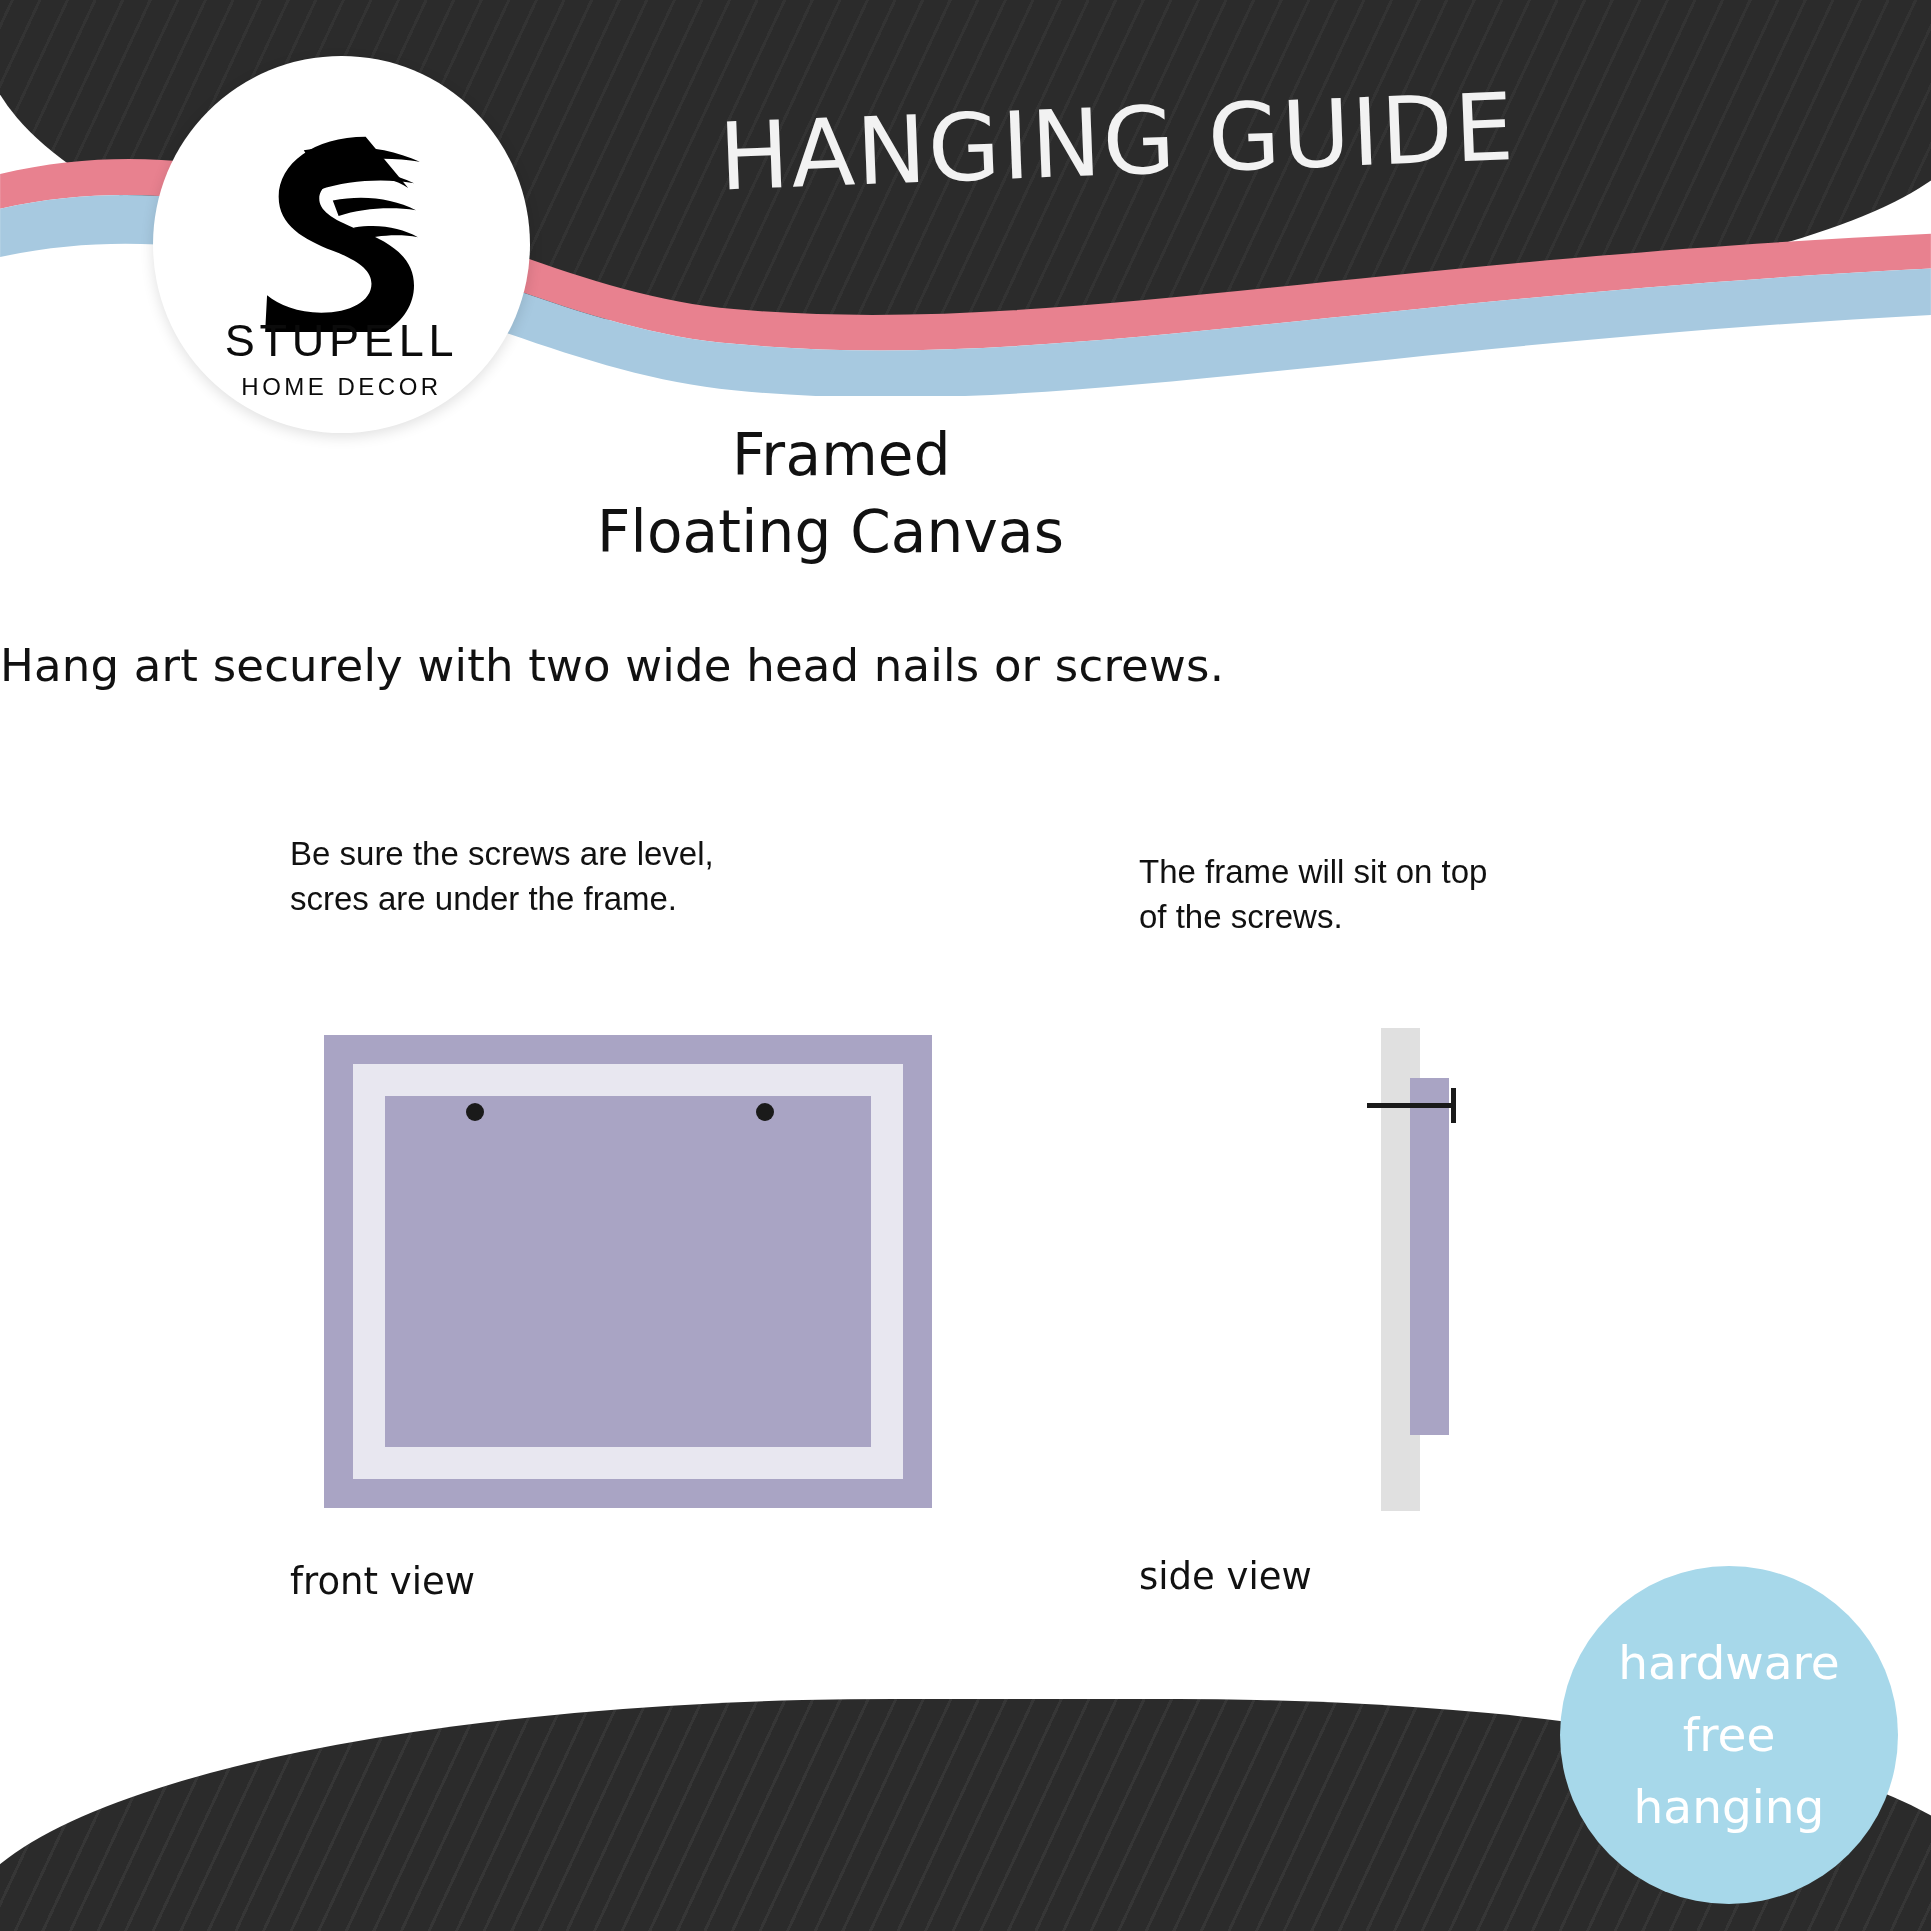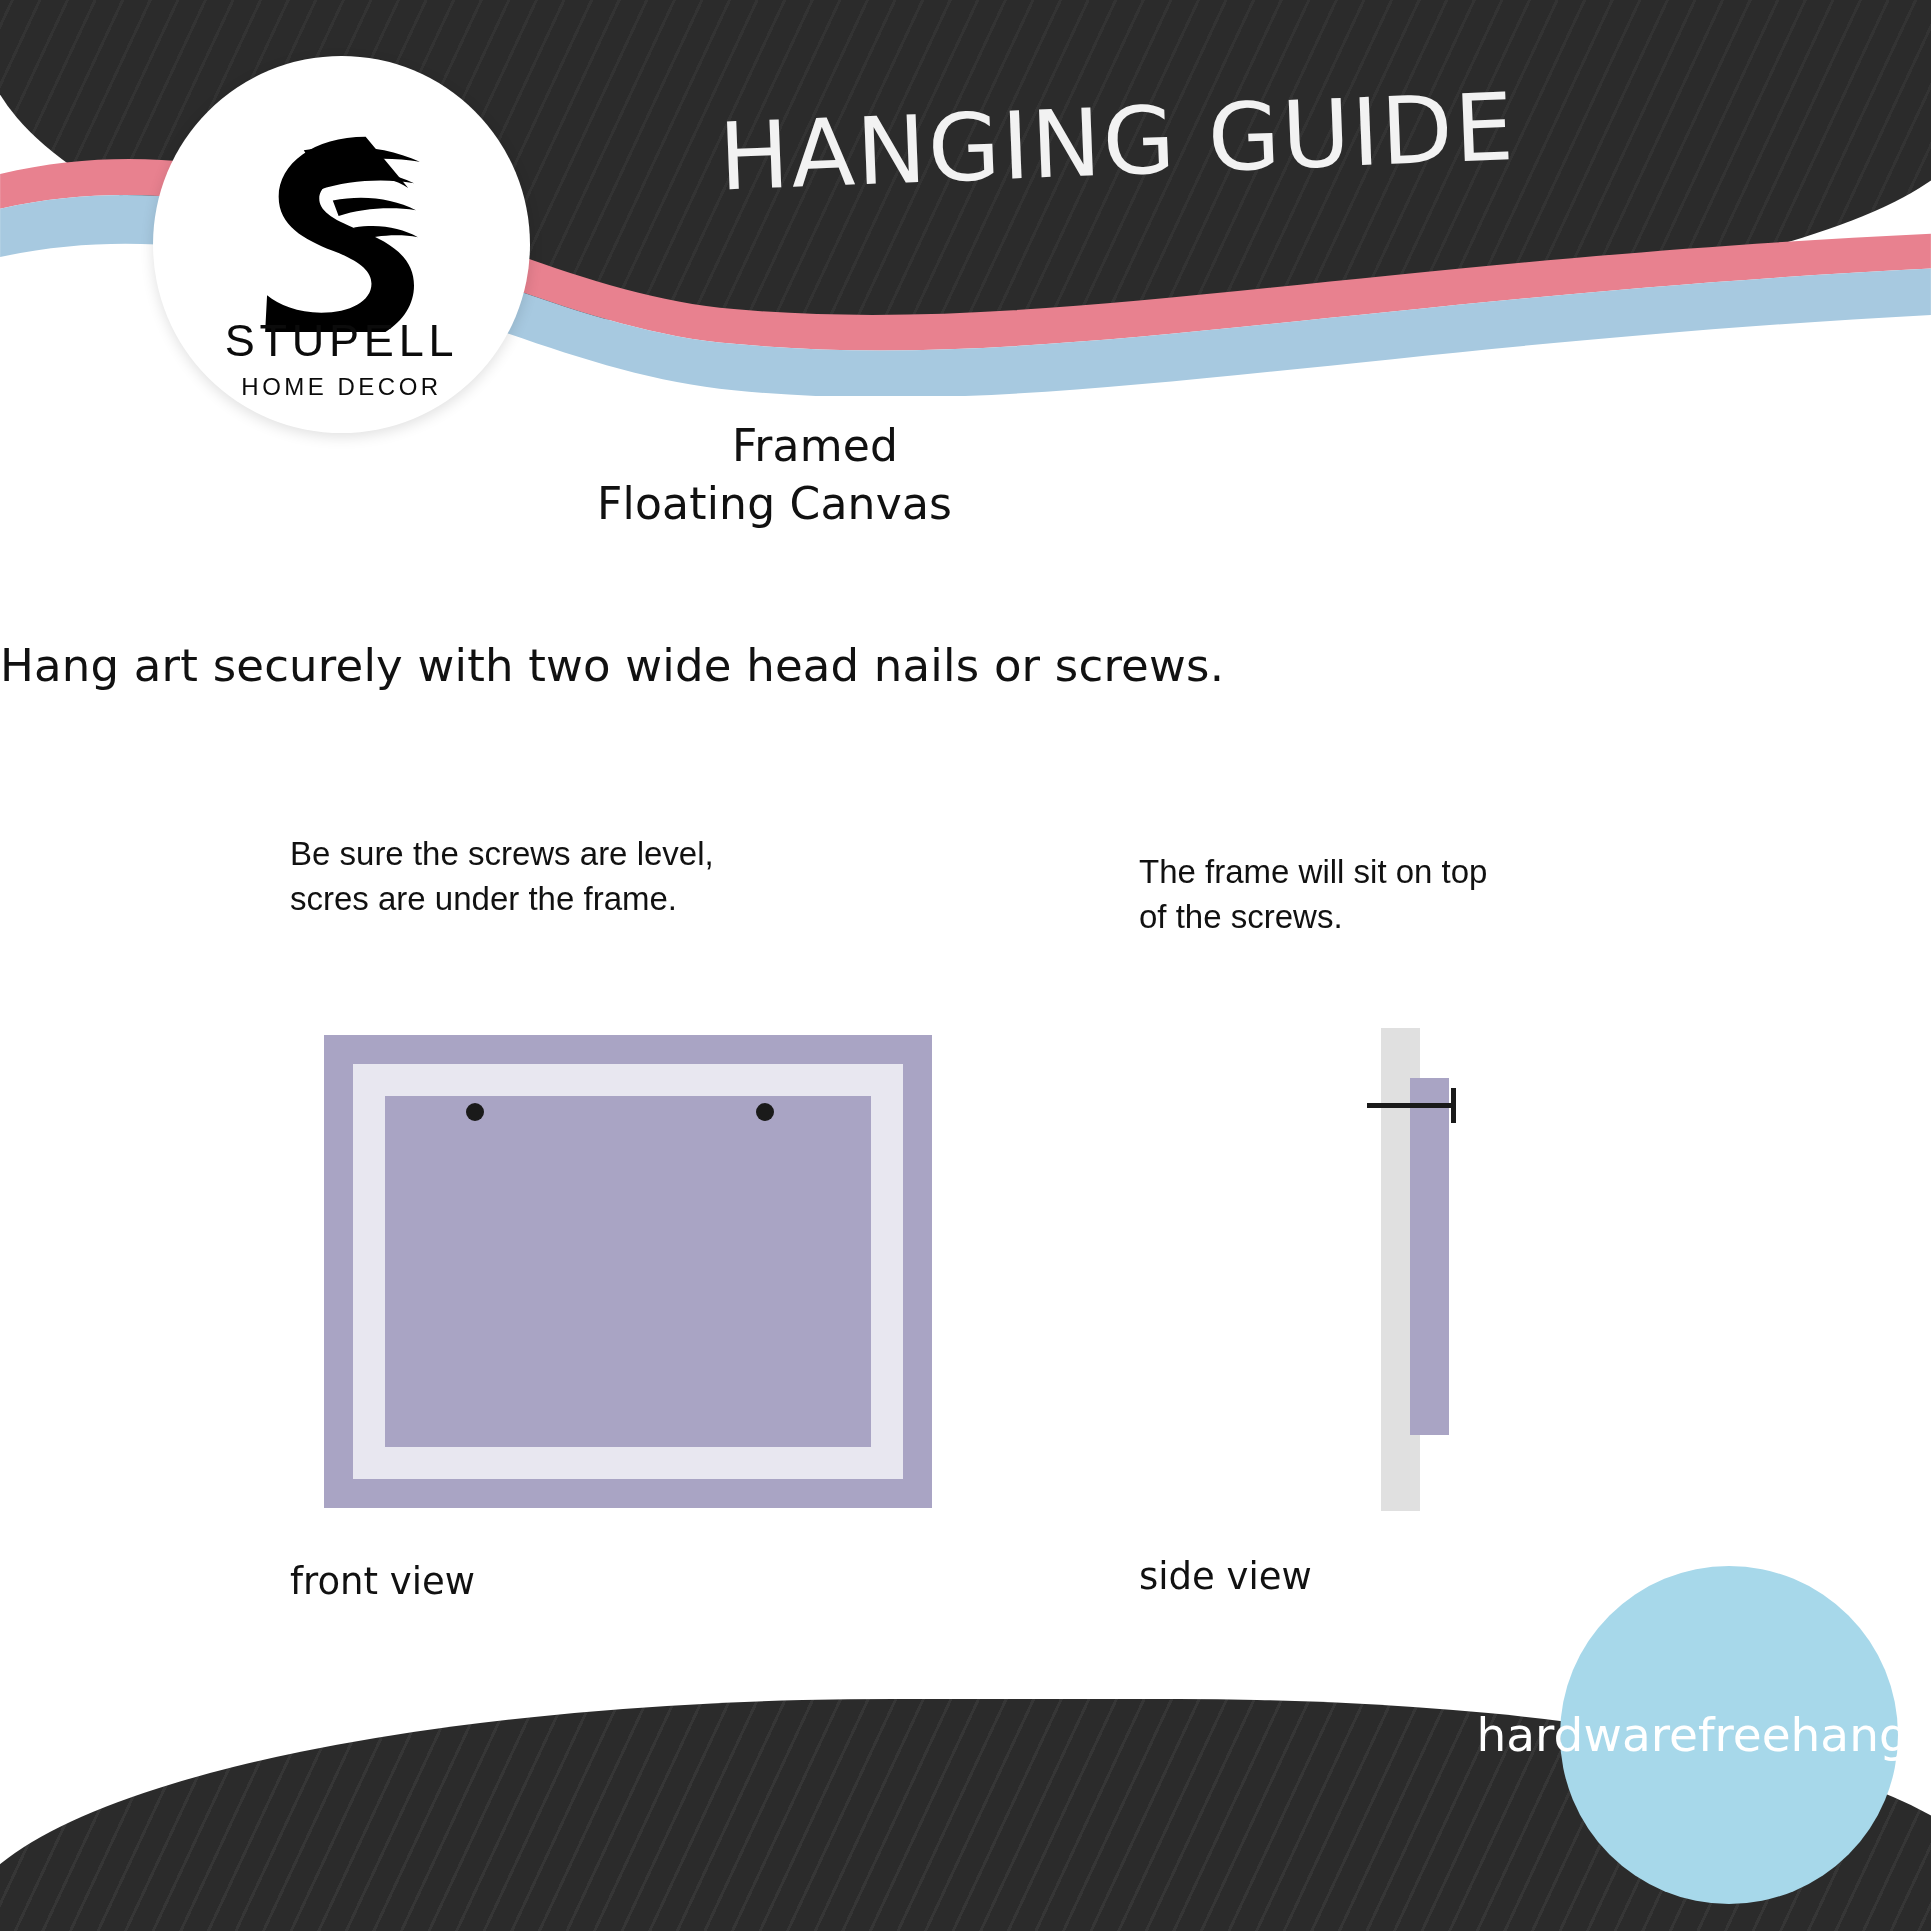--- a/index.html
+++ b/index.html
@@ -102,21 +102,21 @@
     color: #f2f2f2;
     transform: rotate(-2.2deg);
     white-space: nowrap;
   }
 
   
   .product-name {
     position: absolute;
     left: 732px; top: 417px;
     font-family: "DejaVu Sans", sans-serif;
-    font-size: 44px;
+    font-size: 58px;
     line-height: 1.32;
     color: #111111;
     letter-spacing: 0.2px;
   }
   .product-name .line2 { margin-left: -135px; }
 
   
   .subtitle {
     position: absolute;
     left: 0; top: 639px;
@@ -248,27 +248,29 @@
   }
 
   
   .hw-badge {
     position: absolute;
     right: 33px; bottom: 27px;
     width: 338px; height: 338px;
     border-radius: 50%;
     background: #a7d8ea;
     display: flex;
+    flex-direction: column;
     align-items: center;
     justify-content: center;
     text-align: center;
     font-family: "DejaVu Sans", sans-serif;
     font-size: 47px;
     line-height: 1.28;
     color: #ffffff;
+    gap: 12px;
   }
 </style>
 </head>
 <body>
 
 <div class="top-band">
   <div class="dark-shape"></div>
   <div class="texture"></div>
 </div>
 

